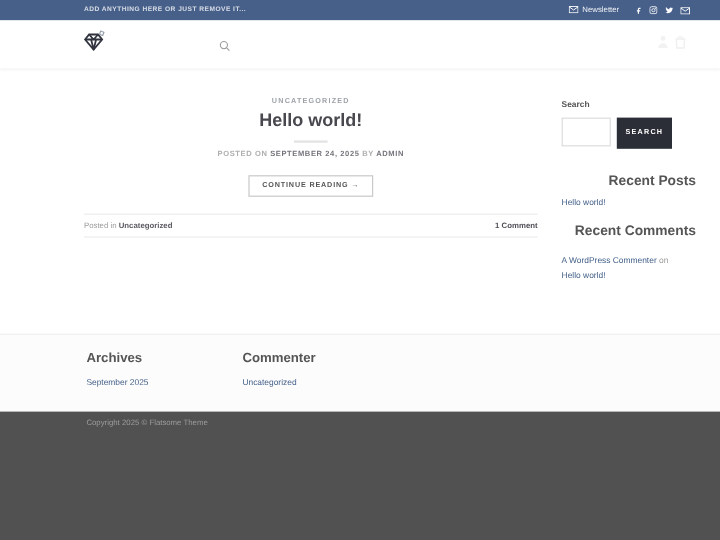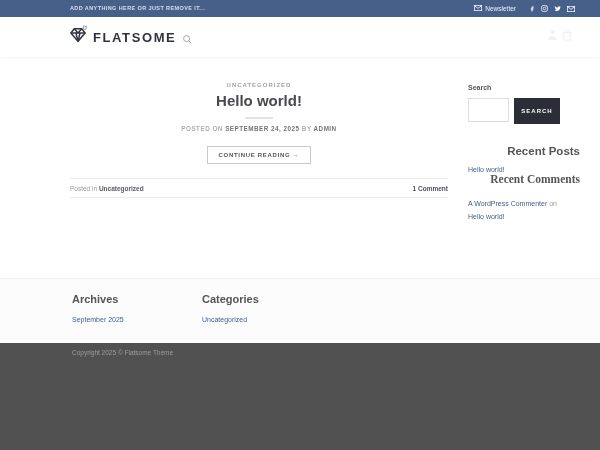--- a/index.html
+++ b/index.html
@@ -47,21 +47,21 @@
   
   .sidebar { position:absolute; left:468px; top:57px; width:112px; }
   .search-label { margin-top:27px; font-size:7px; font-weight:bold; color:#555; }
   .search-row { margin-top:7px; display:flex; align-items:flex-start; }
   .search-input { width:41px; height:24px; border:1px solid #ddd; background:#fff; font-size:7px; padding:0 3px; }
   .search-btn { margin-left:5px; width:46px; height:26px; background:#2b2e36; border:none; color:#fff;
                 font-size:6px; font-weight:bold; letter-spacing:1px; cursor:pointer; font-family:inherit; }
   .widget-title { font-size:11.5px; font-weight:bold; color:#555;text-align:right; }
   .rp-title { margin-top:21px; }
   .rp-link { display:block; margin-top:9px; font-size:7px; color:#44618a; text-decoration:none; }
-  .rc-title { margin-top:0;font-family:Liberation Serif, serif; }
+  .rc-title { margin-top:14px; }
   .rc-item { margin-top:12px; font-size:7px; line-height:13px; color:#9a9a9a; }
   .rc-item a { color:#44618a; text-decoration:none; }
 
   
   .footer { position:absolute; top:278px; left:0; width:600px; height:84px; background:#fcfcfc;
             border-top:1px solid #efefef; }
   .f-col { position:absolute; top:0; }
   .f-col-archives { left:72px; }
   .f-col-categories { left:202px; }
   .f-title { margin-top:14px; font-size:11px; font-weight:bold; color:#555; }
@@ -120,21 +120,20 @@
     <a class="logo" href="#">
       <span>
         <svg width="20" height="20" viewBox="0 0 24 24">
             <g fill="none" stroke="#31343f" stroke-width="1.8">
               <path d="M7.5 4.5h9l4 5-8.5 10-8.5-10z"></path>
               <path d="M3.5 9.5h17M7.5 4.5l4.5 5 4.5-5M12 19.5 9.5 9.5M12 19.5l2.5-10"></path>
             </g>
             <rect x="18.5" y="1.5" width="3.4" height="3.4" fill="none" stroke="#9aa2ad" stroke-width="1.2" transform="rotate(20 20 3)"></rect>
           </svg>
       </span>
-      <span class="logo-text">FLATSOME</span>
     </a>
     <span class="header-search">
       <svg width="11" height="11" viewBox="0 0 24 24">
           <circle cx="10" cy="10" r="6.5" fill="none" stroke="#9b9b9b" stroke-width="2"></circle>
           <path d="M15 15l5 5" stroke="#9b9b9b" stroke-width="2"></path>
         </svg>
     </span>
     <span class="header-muted">
       <svg width="9" height="12" viewBox="0 0 18 24">
           <circle cx="9" cy="6" r="4" fill="#f2f2f2"></circle>
@@ -183,21 +182,21 @@
       <a href="#">Hello world!</a>
     </div>
   </div>
 
   <div class="footer">
     <div class="f-col f-col-archives">
       <div class="f-title">Archives</div>
       <a class="f-link" href="#">September 2025</a>
     </div>
     <div class="f-col f-col-categories">
-      <div class="f-title">Categories</div>
+      <div class="f-title">Commenter</div>
       <a class="f-link" href="#">Uncategorized</a>
     </div>
   </div>
 
   <div class="abs-footer">
     <div class="copyright">Copyright 2025 © Flatsome Theme</div>
   </div>
 
 </div>
 

